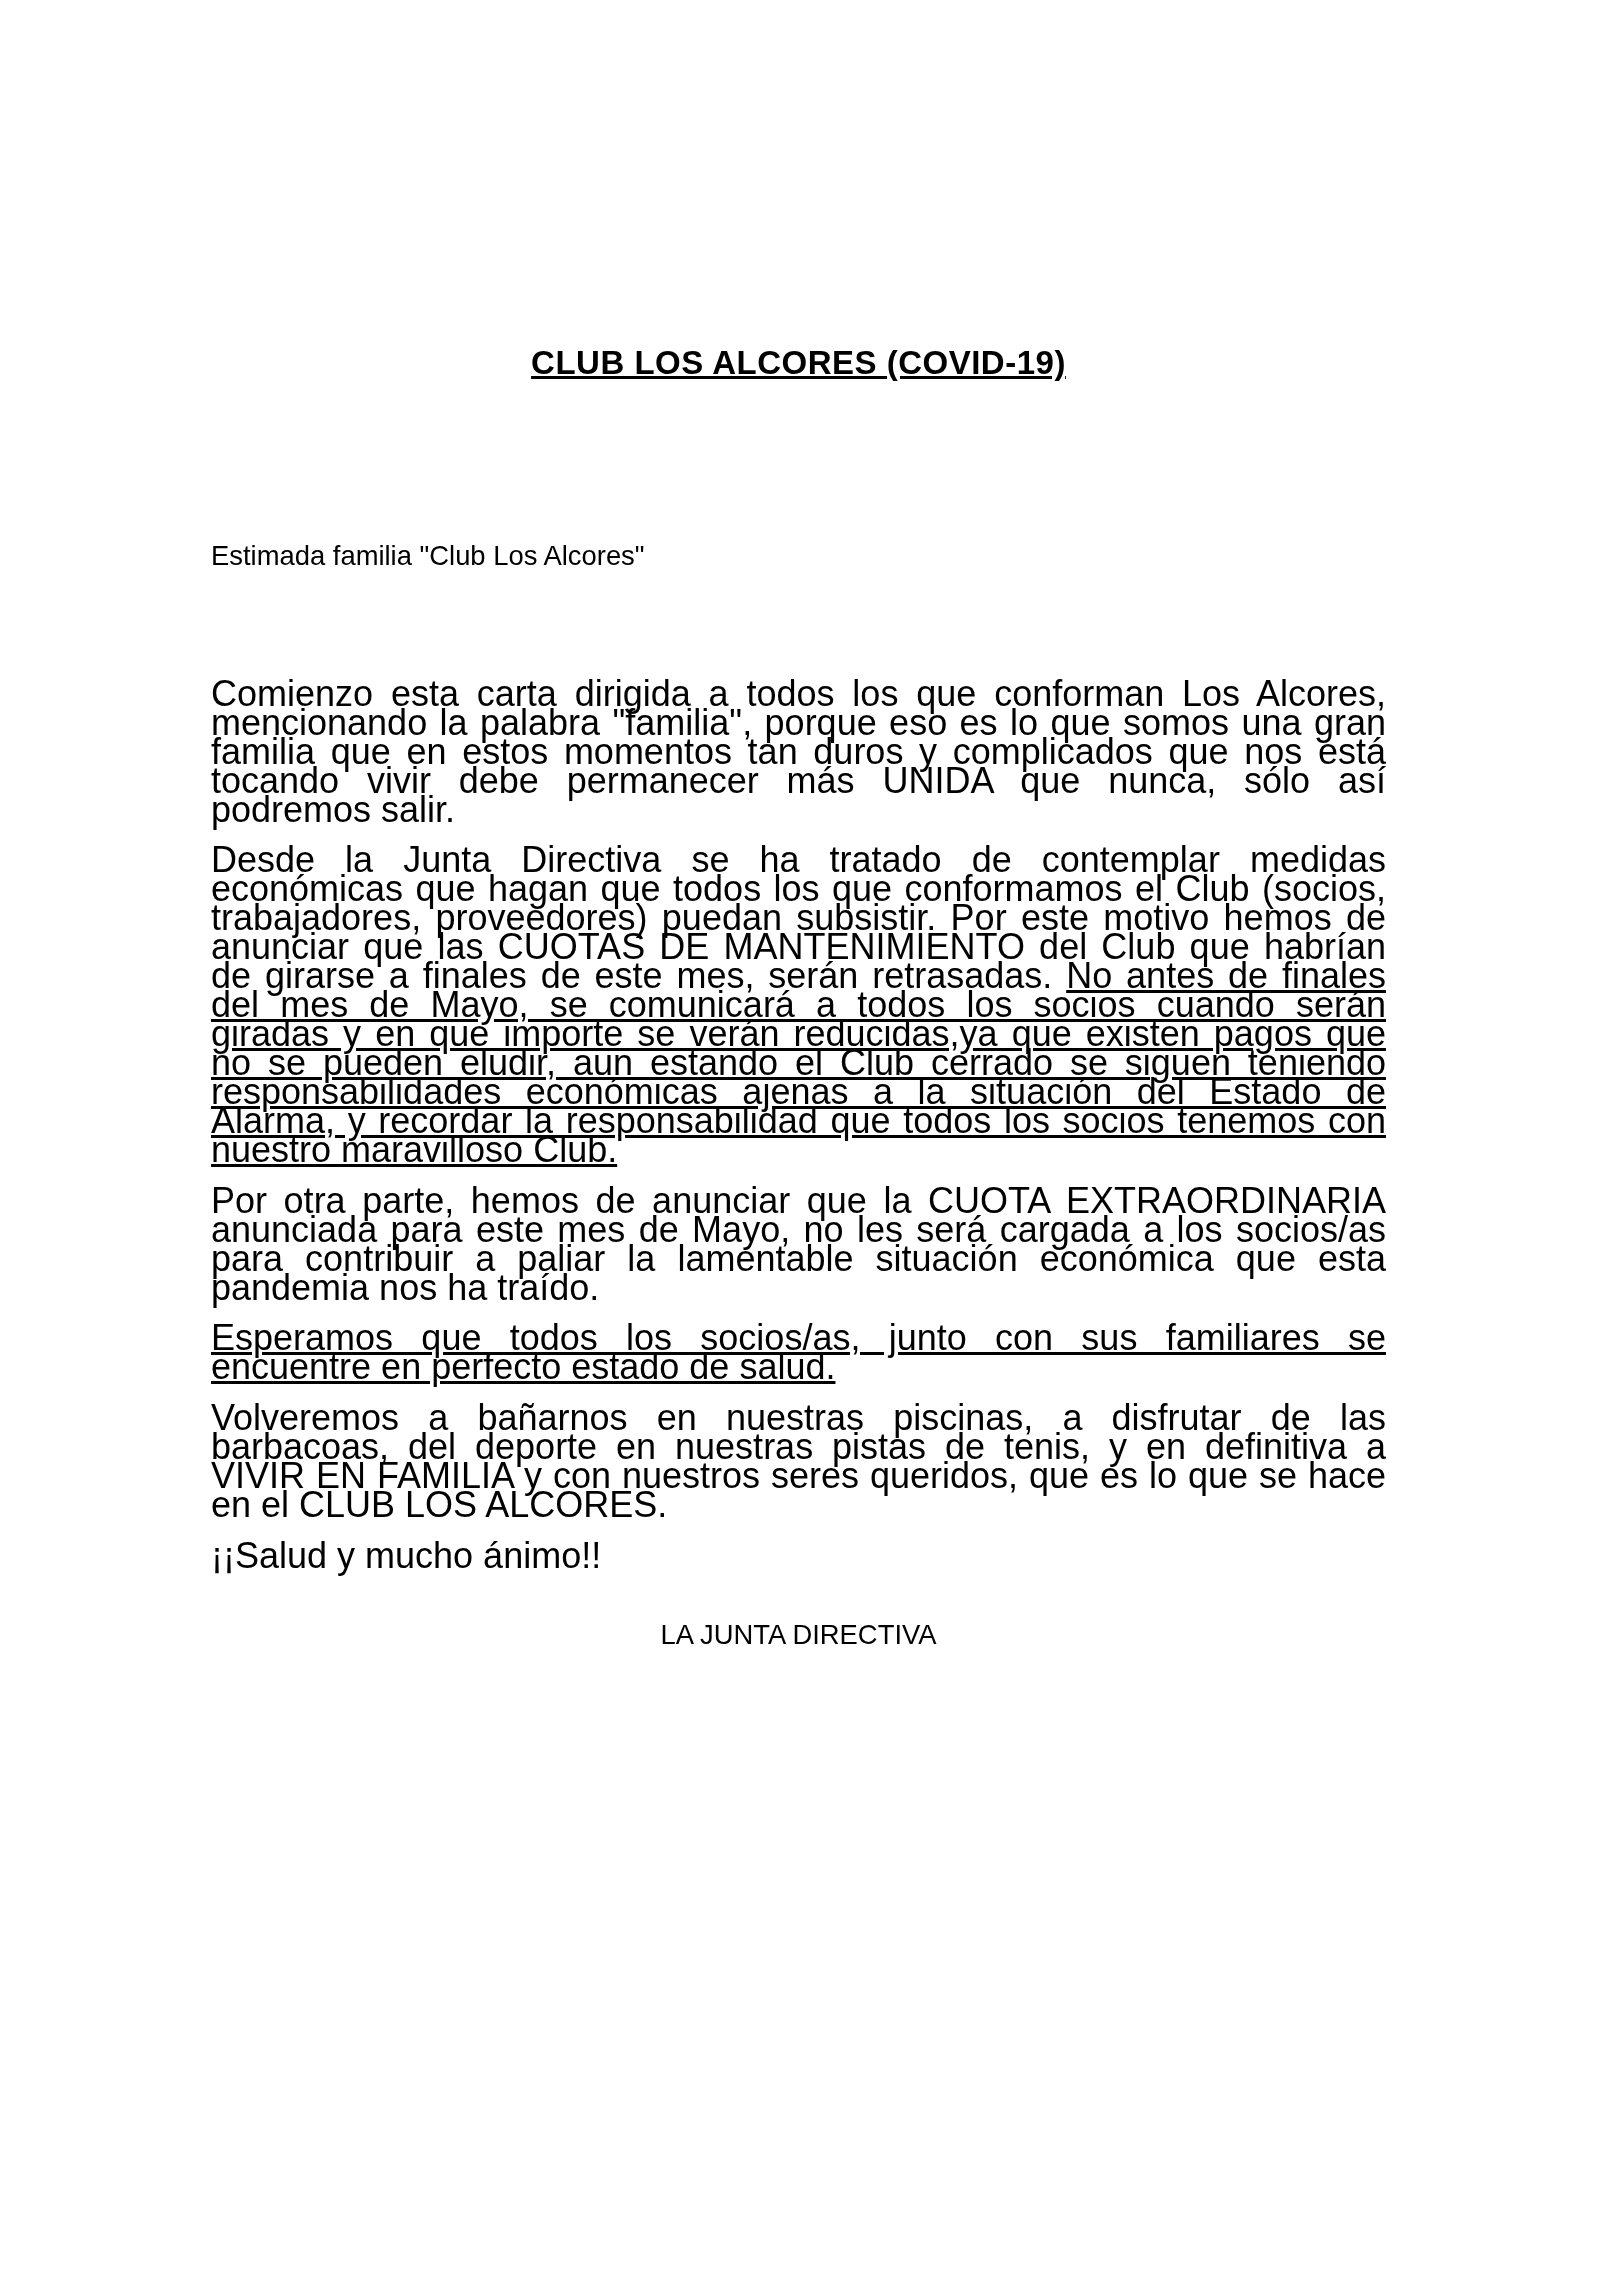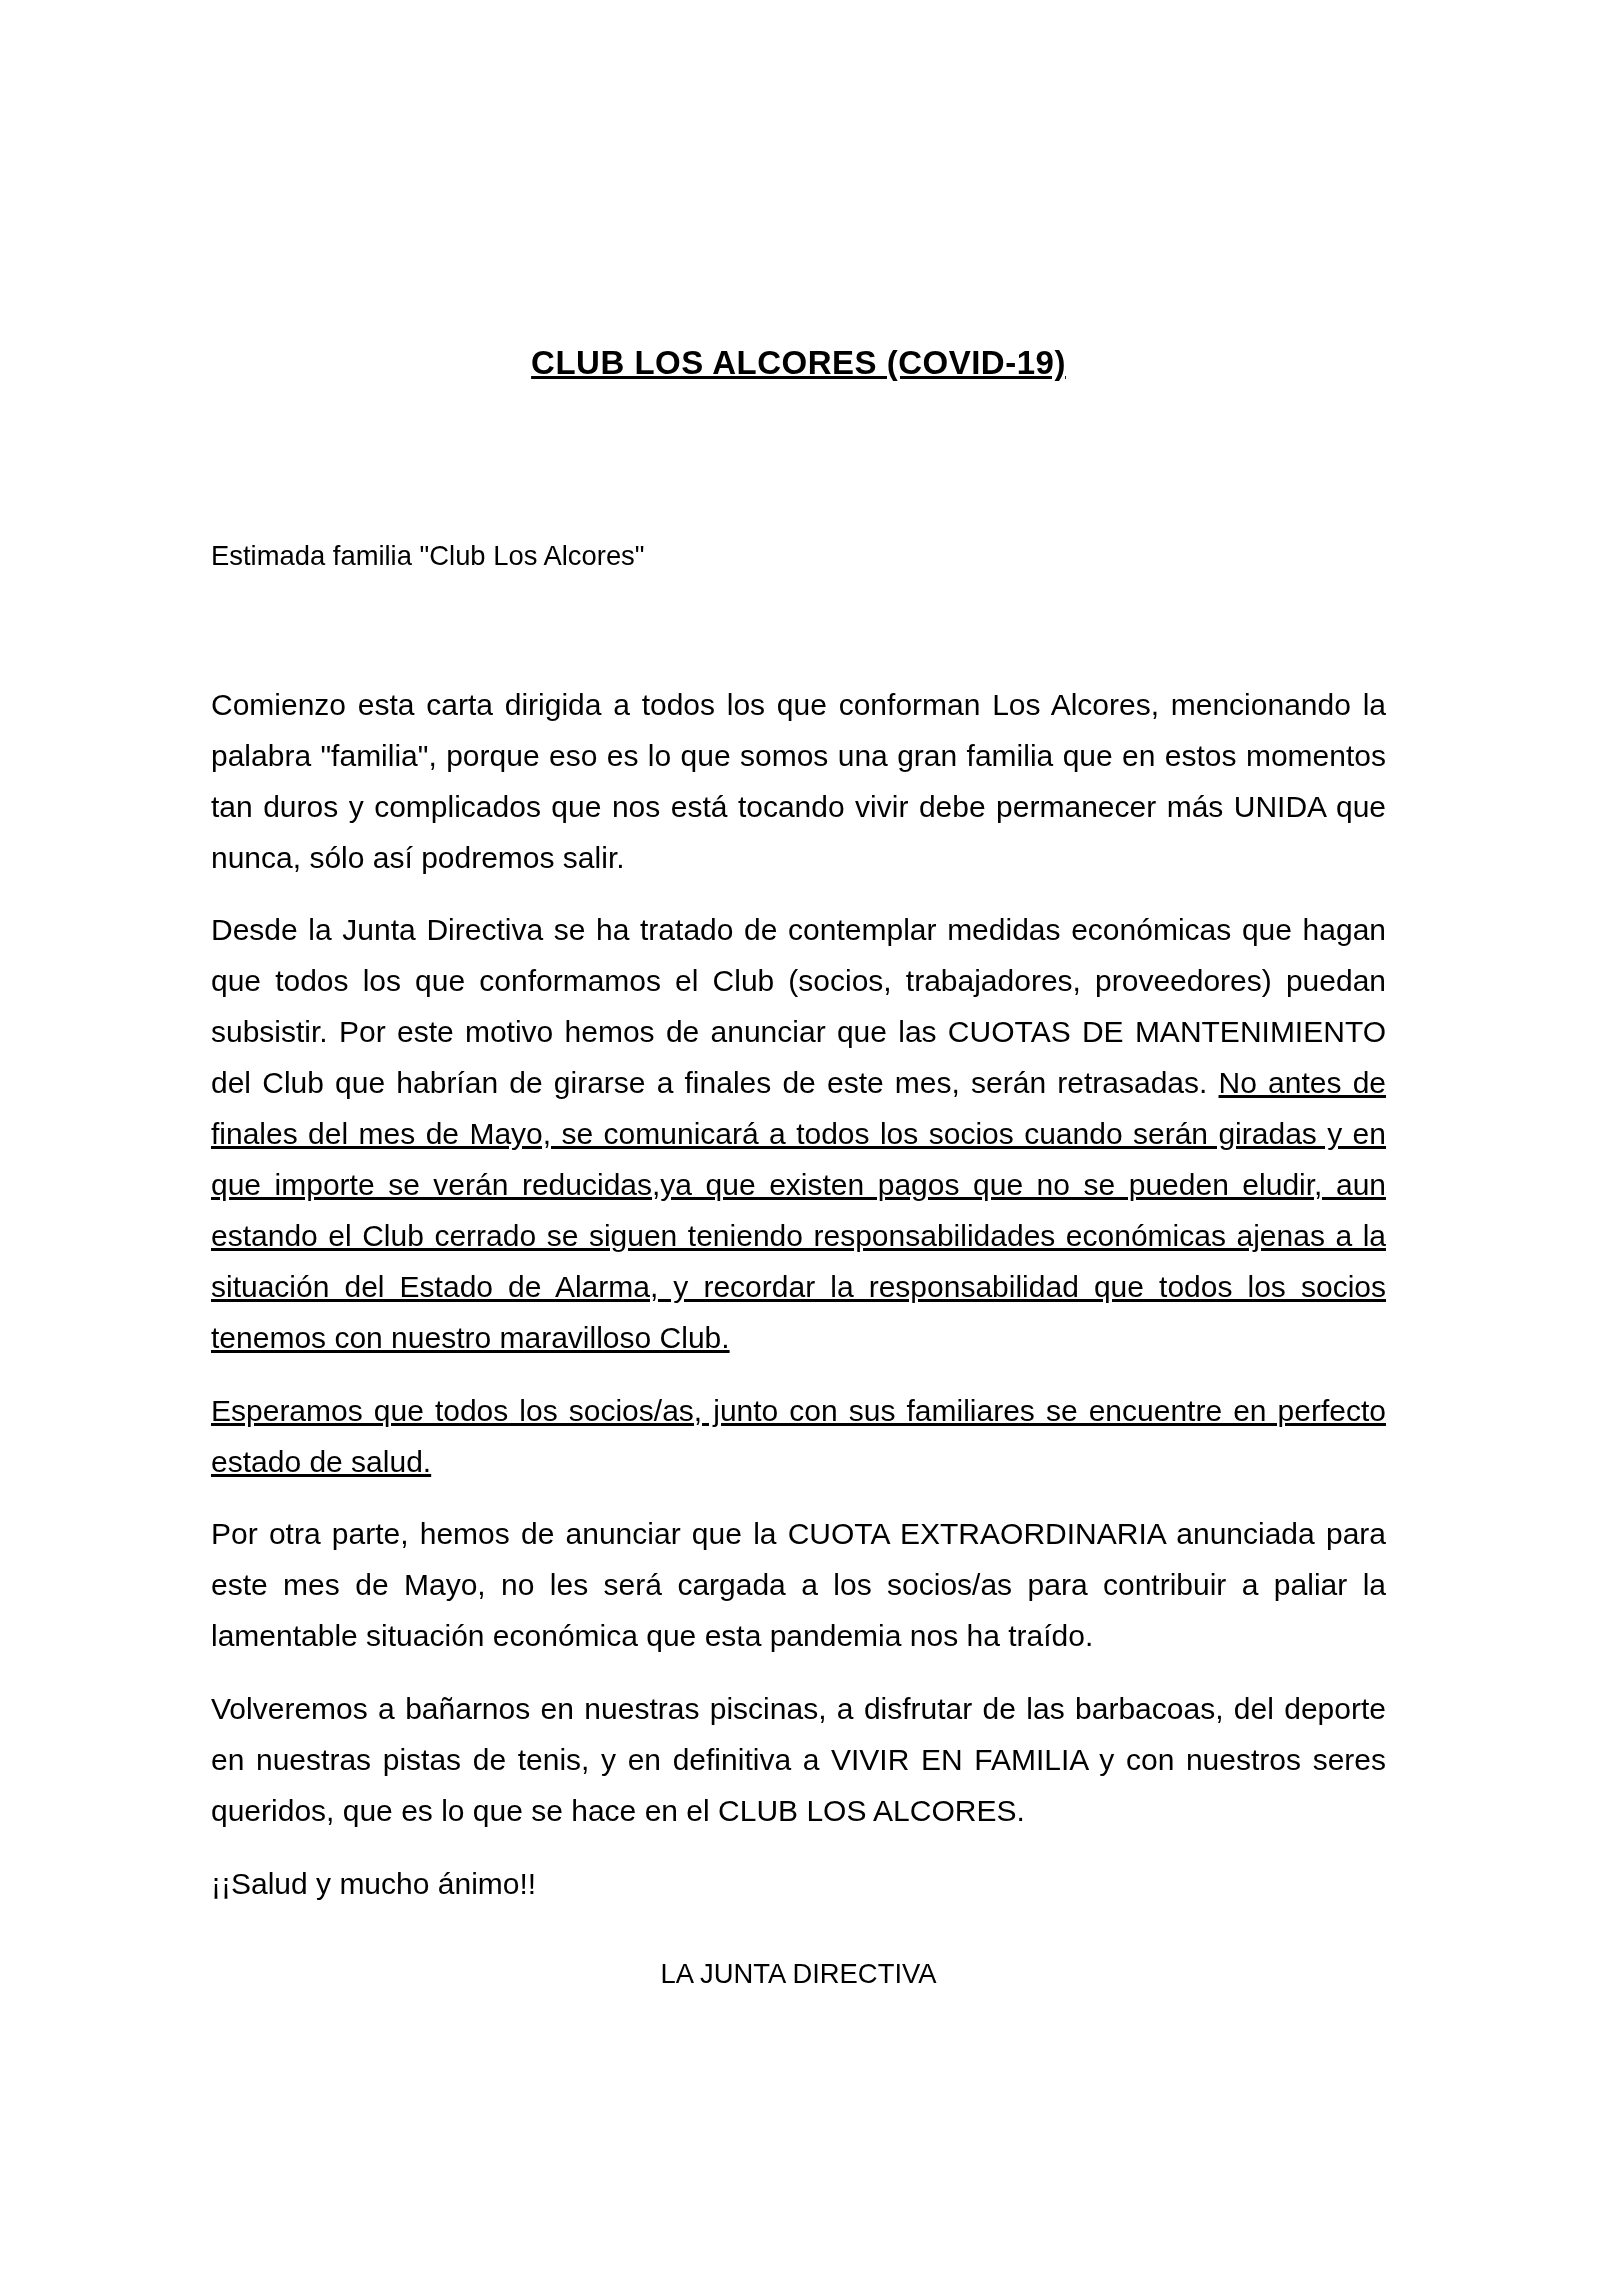--- a/index.html
+++ b/index.html
@@ -26,22 +26,22 @@
     line-height: 1.2;
     margin: 0 0 152px 0;
     letter-spacing: 0.5px;
   }
   .salutation {
     font-size: 27.4px;
     line-height: 41px;
     margin: 0 0 103px 0;
   }
   .para {
-    font-size: 30px;
-    line-height: 51px;
+    font-size: 36px;
+    line-height: 29px;
     text-align: justify;
     margin: 0 0 21.6px 0;
   }
   .para.last-flow {
     margin-bottom: 0;
   }
   .u {
     text-decoration: underline;
   }
   .closing {
@@ -57,23 +57,23 @@
 <div class="page">
 
   <h1 class="doc-title">CLUB LOS ALCORES (COVID-19)</h1>
 
   <p class="salutation">Estimada familia "Club Los Alcores"</p>
 
   <p class="para">Comienzo esta carta dirigida a todos los que conforman Los Alcores, mencionando la palabra "familia", porque eso es lo que somos una gran familia que en estos momentos tan duros y complicados que nos está tocando vivir debe permanecer más UNIDA que nunca, sólo así podremos salir.</p>
 
   <p class="para"><span>Desde la Junta Directiva se ha tratado de contemplar medidas económicas que hagan que todos los que conformamos el Club (socios, trabajadores, proveedores) puedan subsistir. Por este motivo hemos de anunciar que las CUOTAS DE MANTENIMIENTO del Club que habrían de girarse a finales de este mes, serán retrasadas. </span><span class="u">No antes de finales del mes de Mayo, se comunicará a todos los socios cuando serán giradas y en que importe se verán reducidas,ya que existen pagos que no se pueden eludir, aun estando el Club cerrado se siguen teniendo responsabilidades económicas ajenas a la situación del Estado de Alarma, y recordar la responsabilidad que todos los socios tenemos con nuestro maravilloso Club. </span></p>
 
+  <p class="para">Por otra parte, hemos de anunciar que la CUOTA EXTRAORDINARIA anunciada para este mes de Mayo, no les será cargada a los socios/as para contribuir a paliar la lamentable situación económica que esta pandemia nos ha traído.</p>
+
   <p class="para u">Esperamos que todos los socios/as, junto con sus familiares se encuentre en perfecto estado de salud.</p>
-
-  <p class="para">Por otra parte, hemos de anunciar que la CUOTA EXTRAORDINARIA anunciada para este mes de Mayo, no les será cargada a los socios/as para contribuir a paliar la lamentable situación económica que esta pandemia nos ha traído.</p>
 
   <p class="para">Volveremos a bañarnos en nuestras piscinas, a disfrutar de las barbacoas, del deporte en nuestras pistas de tenis, y en definitiva a VIVIR EN FAMILIA y con nuestros seres queridos, que es lo que se hace en el CLUB LOS ALCORES.</p>
 
   <p class="para last-flow">¡¡Salud y mucho ánimo!!</p>
 
   <p class="closing">LA JUNTA DIRECTIVA</p>
 
 </div>
 
 

